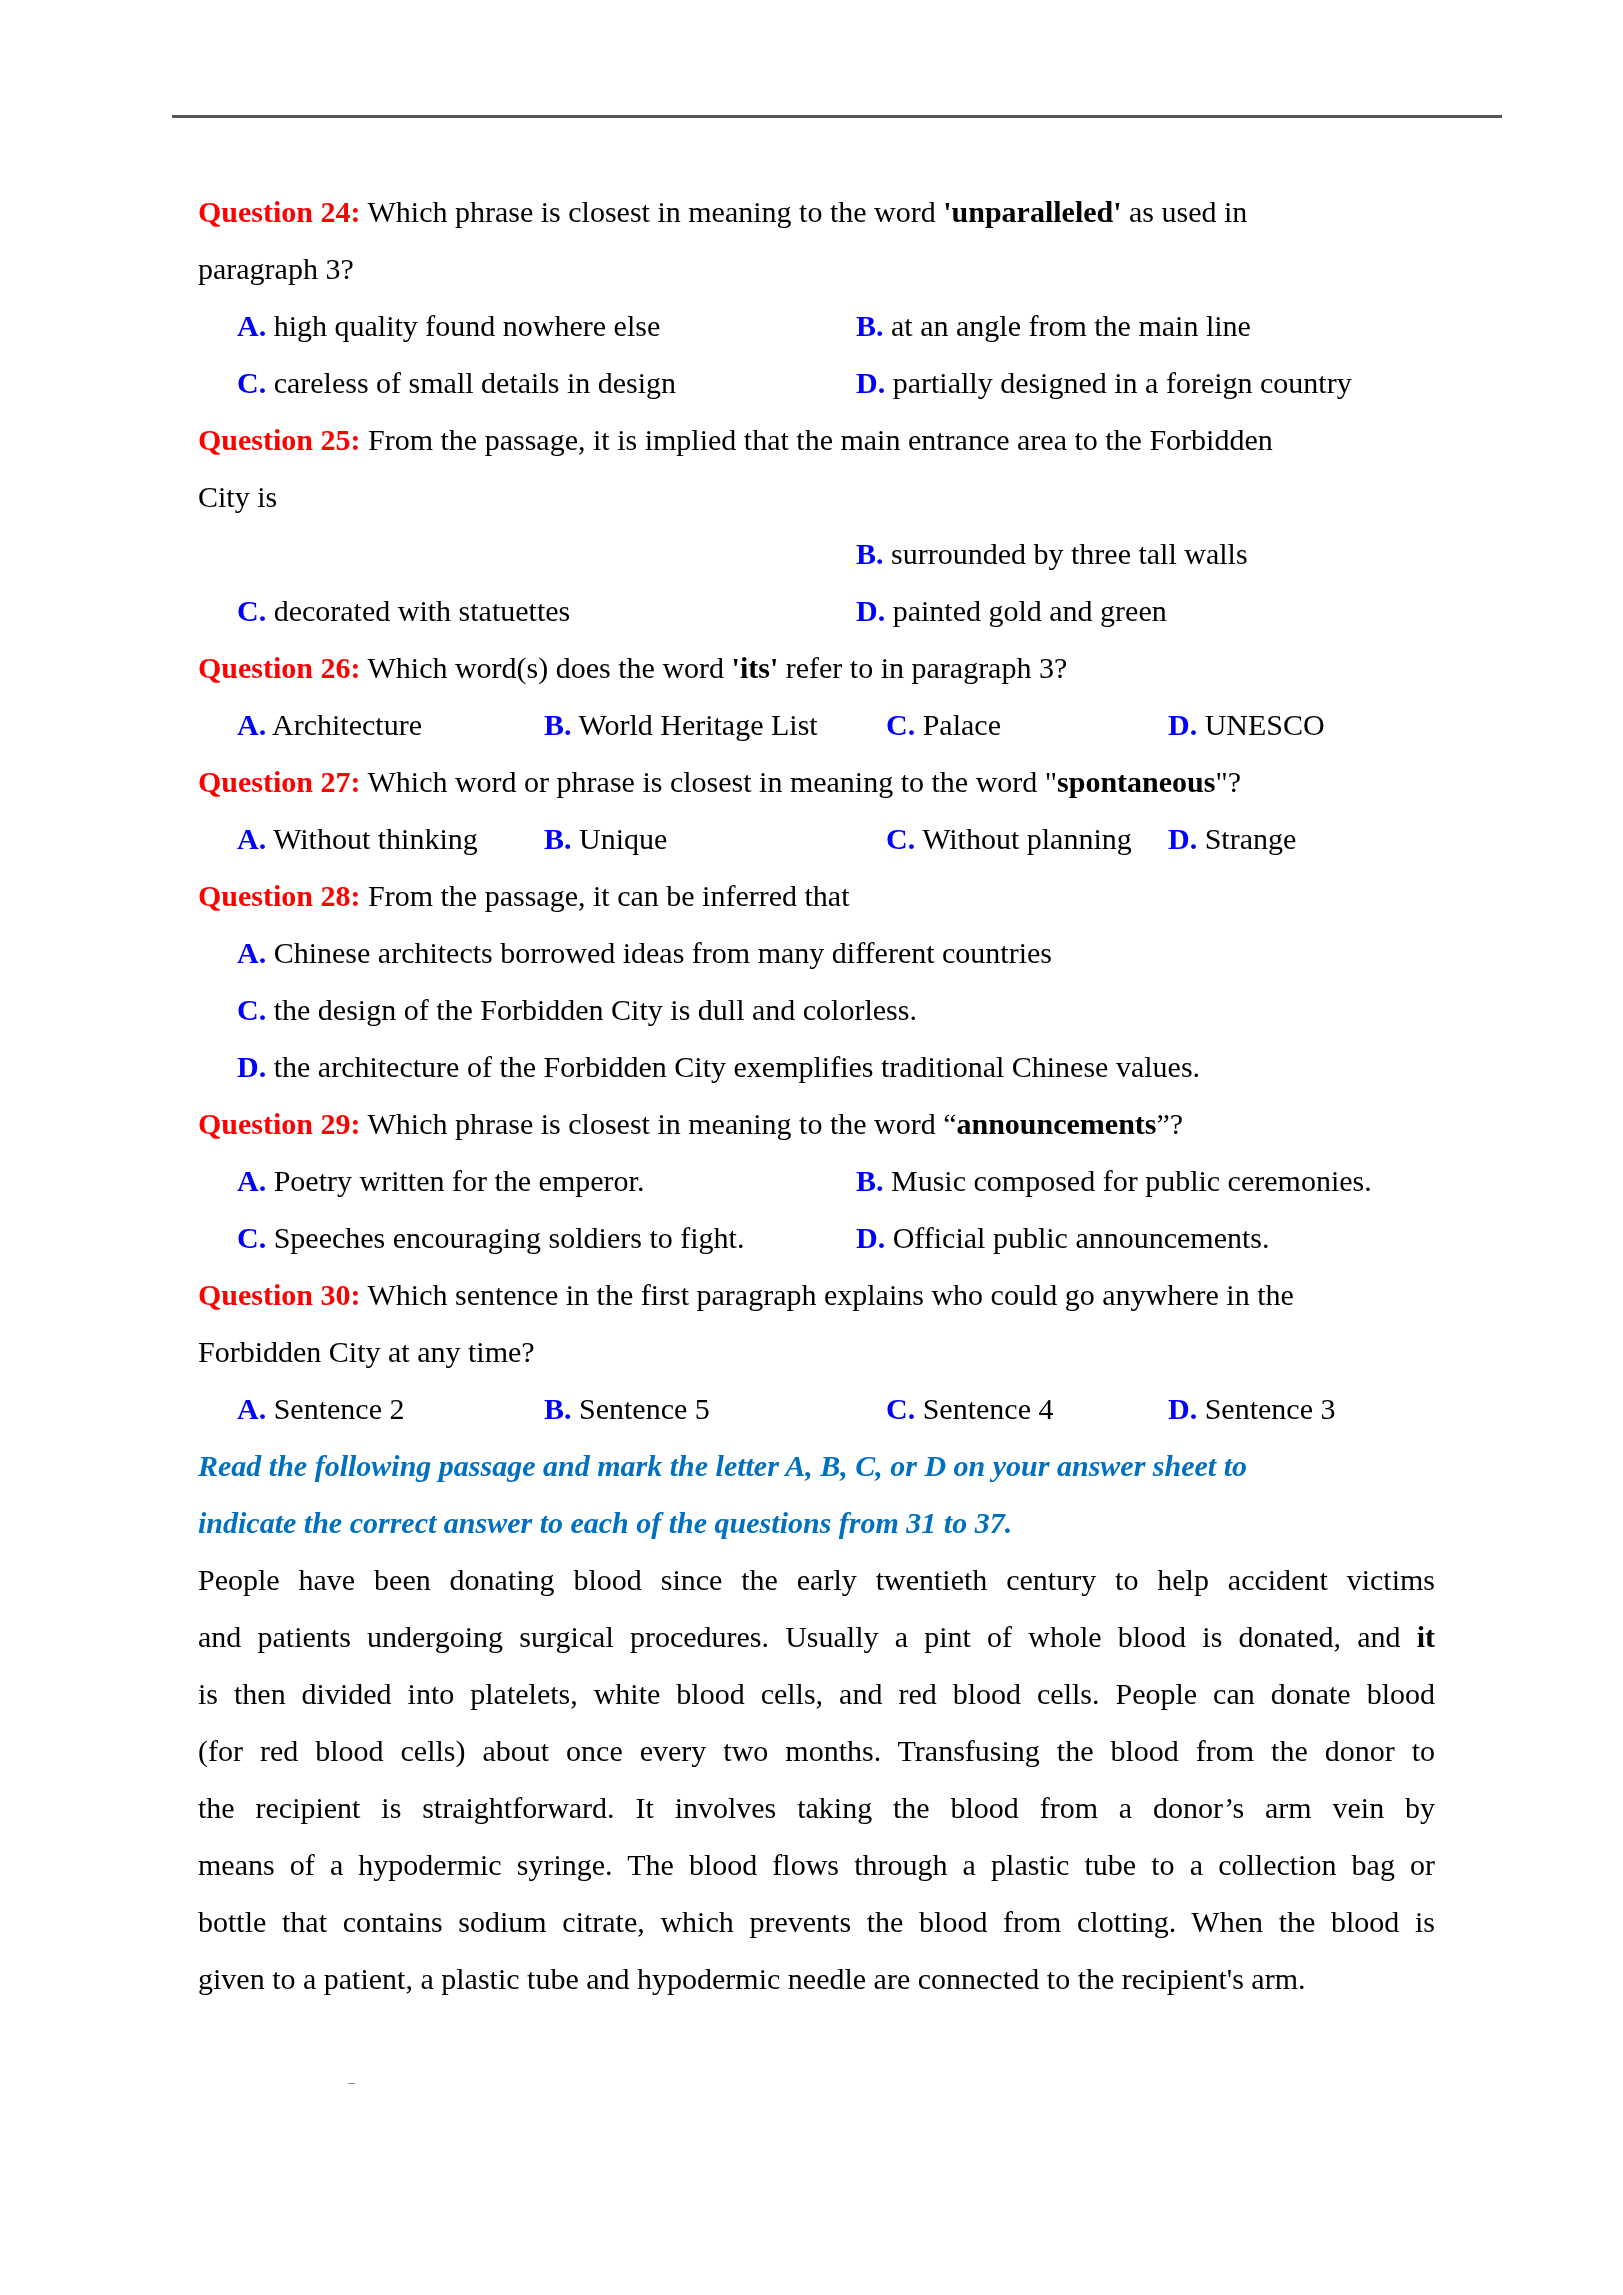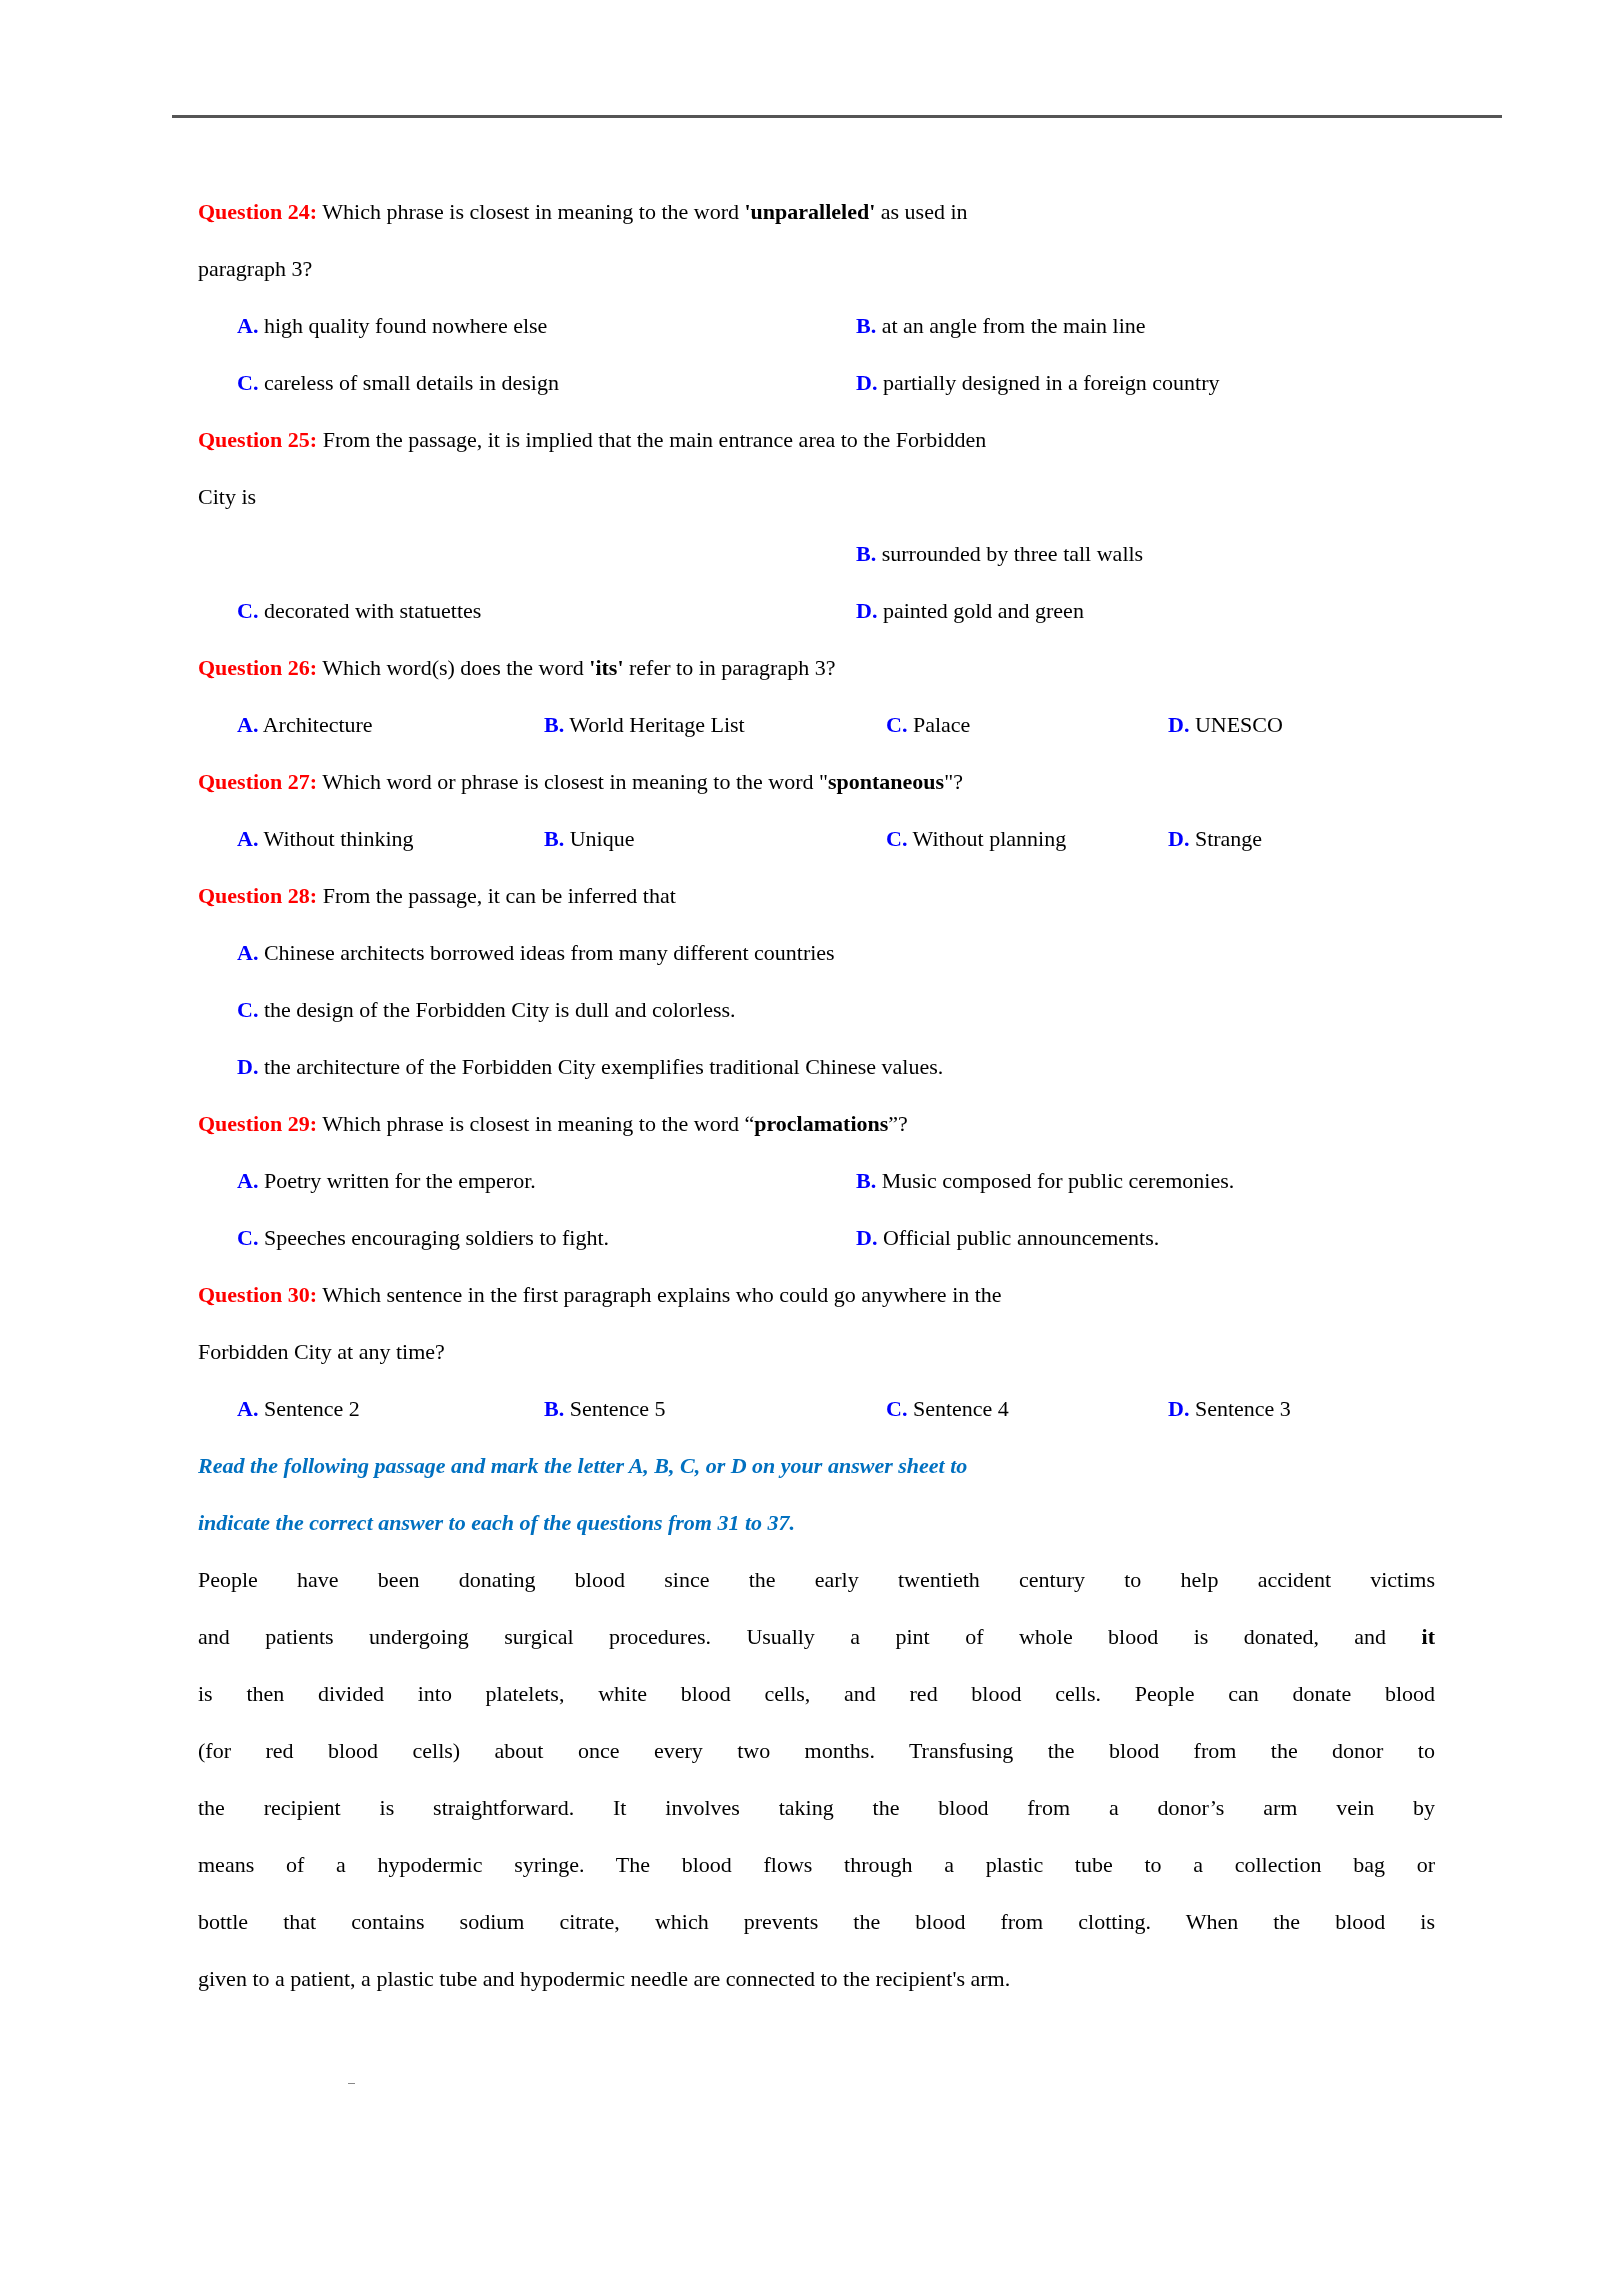--- a/index.html
+++ b/index.html
@@ -2,21 +2,21 @@
 <html style="font-size:10.5px"><head>
 <meta charset="utf-8">
 <style>
   html, body { margin: 0; padding: 0; background: #ffffff; }
   body { width: 1623px; height: 2295px; position: relative; overflow: hidden; }
   .page { position: absolute; left: 0; top: 0; width: 1623px; height: 2295px; background: #ffffff; }
   .header-rule { position: absolute; left: 172px; top: 115px; width: 1330px; height: 2.6px; background: #555555; }
   .content {
     position: absolute; left: 198px; top: 183px; width: 1237px;
     font-family: "Liberation Serif", "DejaVu Serif", serif;
-    font-size: 22px; line-height: 57px; color: #000000;
+    font-size: 30px; line-height: 57px; color: #000000;
   }
   .line { height: 57px; white-space: nowrap; }
   .q-label { color: #ff0000; font-weight: bold; }
   .opt-letter { color: #0000ff; font-weight: bold; }
   .b { font-weight: bold; }
   .opt-row { position: relative; height: 57px; white-space: nowrap; }
   .opt { position: absolute; top: 0; }
   .col-a { left: 39px; }
   .col-b2 { left: 658px; font-family: Liberation Serif, serif; }
   .col-b4 { left: 346px; }
@@ -87,21 +87,21 @@
       </div>
       <div class="opt-row">
         <span class="opt col-a"><span class="opt-letter">C.</span> <span>the design of the Forbidden City is dull and colorless.</span></span>
       </div>
       <div class="opt-row">
         <span class="opt col-a"><span class="opt-letter">D.</span> <span>the architecture of the Forbidden City exemplifies traditional Chinese values.</span></span>
       </div>
     </div>
 
     <div>
-      <div class="line"><span class="q-label">Question 29:</span> <span>Which phrase is closest in meaning to the word “</span><span class="b">proclamations</span><span>”?</span></div>
+      <div class="line"><span class="q-label">Question 29:</span> <span>Which phrase is closest in meaning to the word “</span><span class="b">announcements</span><span>”?</span></div>
       <div class="opt-row">
         <span class="opt col-a"><span class="opt-letter">A.</span> <span>Poetry written for the emperor.</span></span>
         <span class="opt col-b2"><span class="opt-letter">B.</span> <span>Music composed for public ceremonies.</span></span>
       </div>
       <div class="opt-row">
         <span class="opt col-a"><span class="opt-letter">C.</span> <span>Speeches encouraging soldiers to fight.</span></span>
         <span class="opt col-b2"><span class="opt-letter">D.</span> <span>Official public announcements.</span></span>
       </div>
     </div>
 

